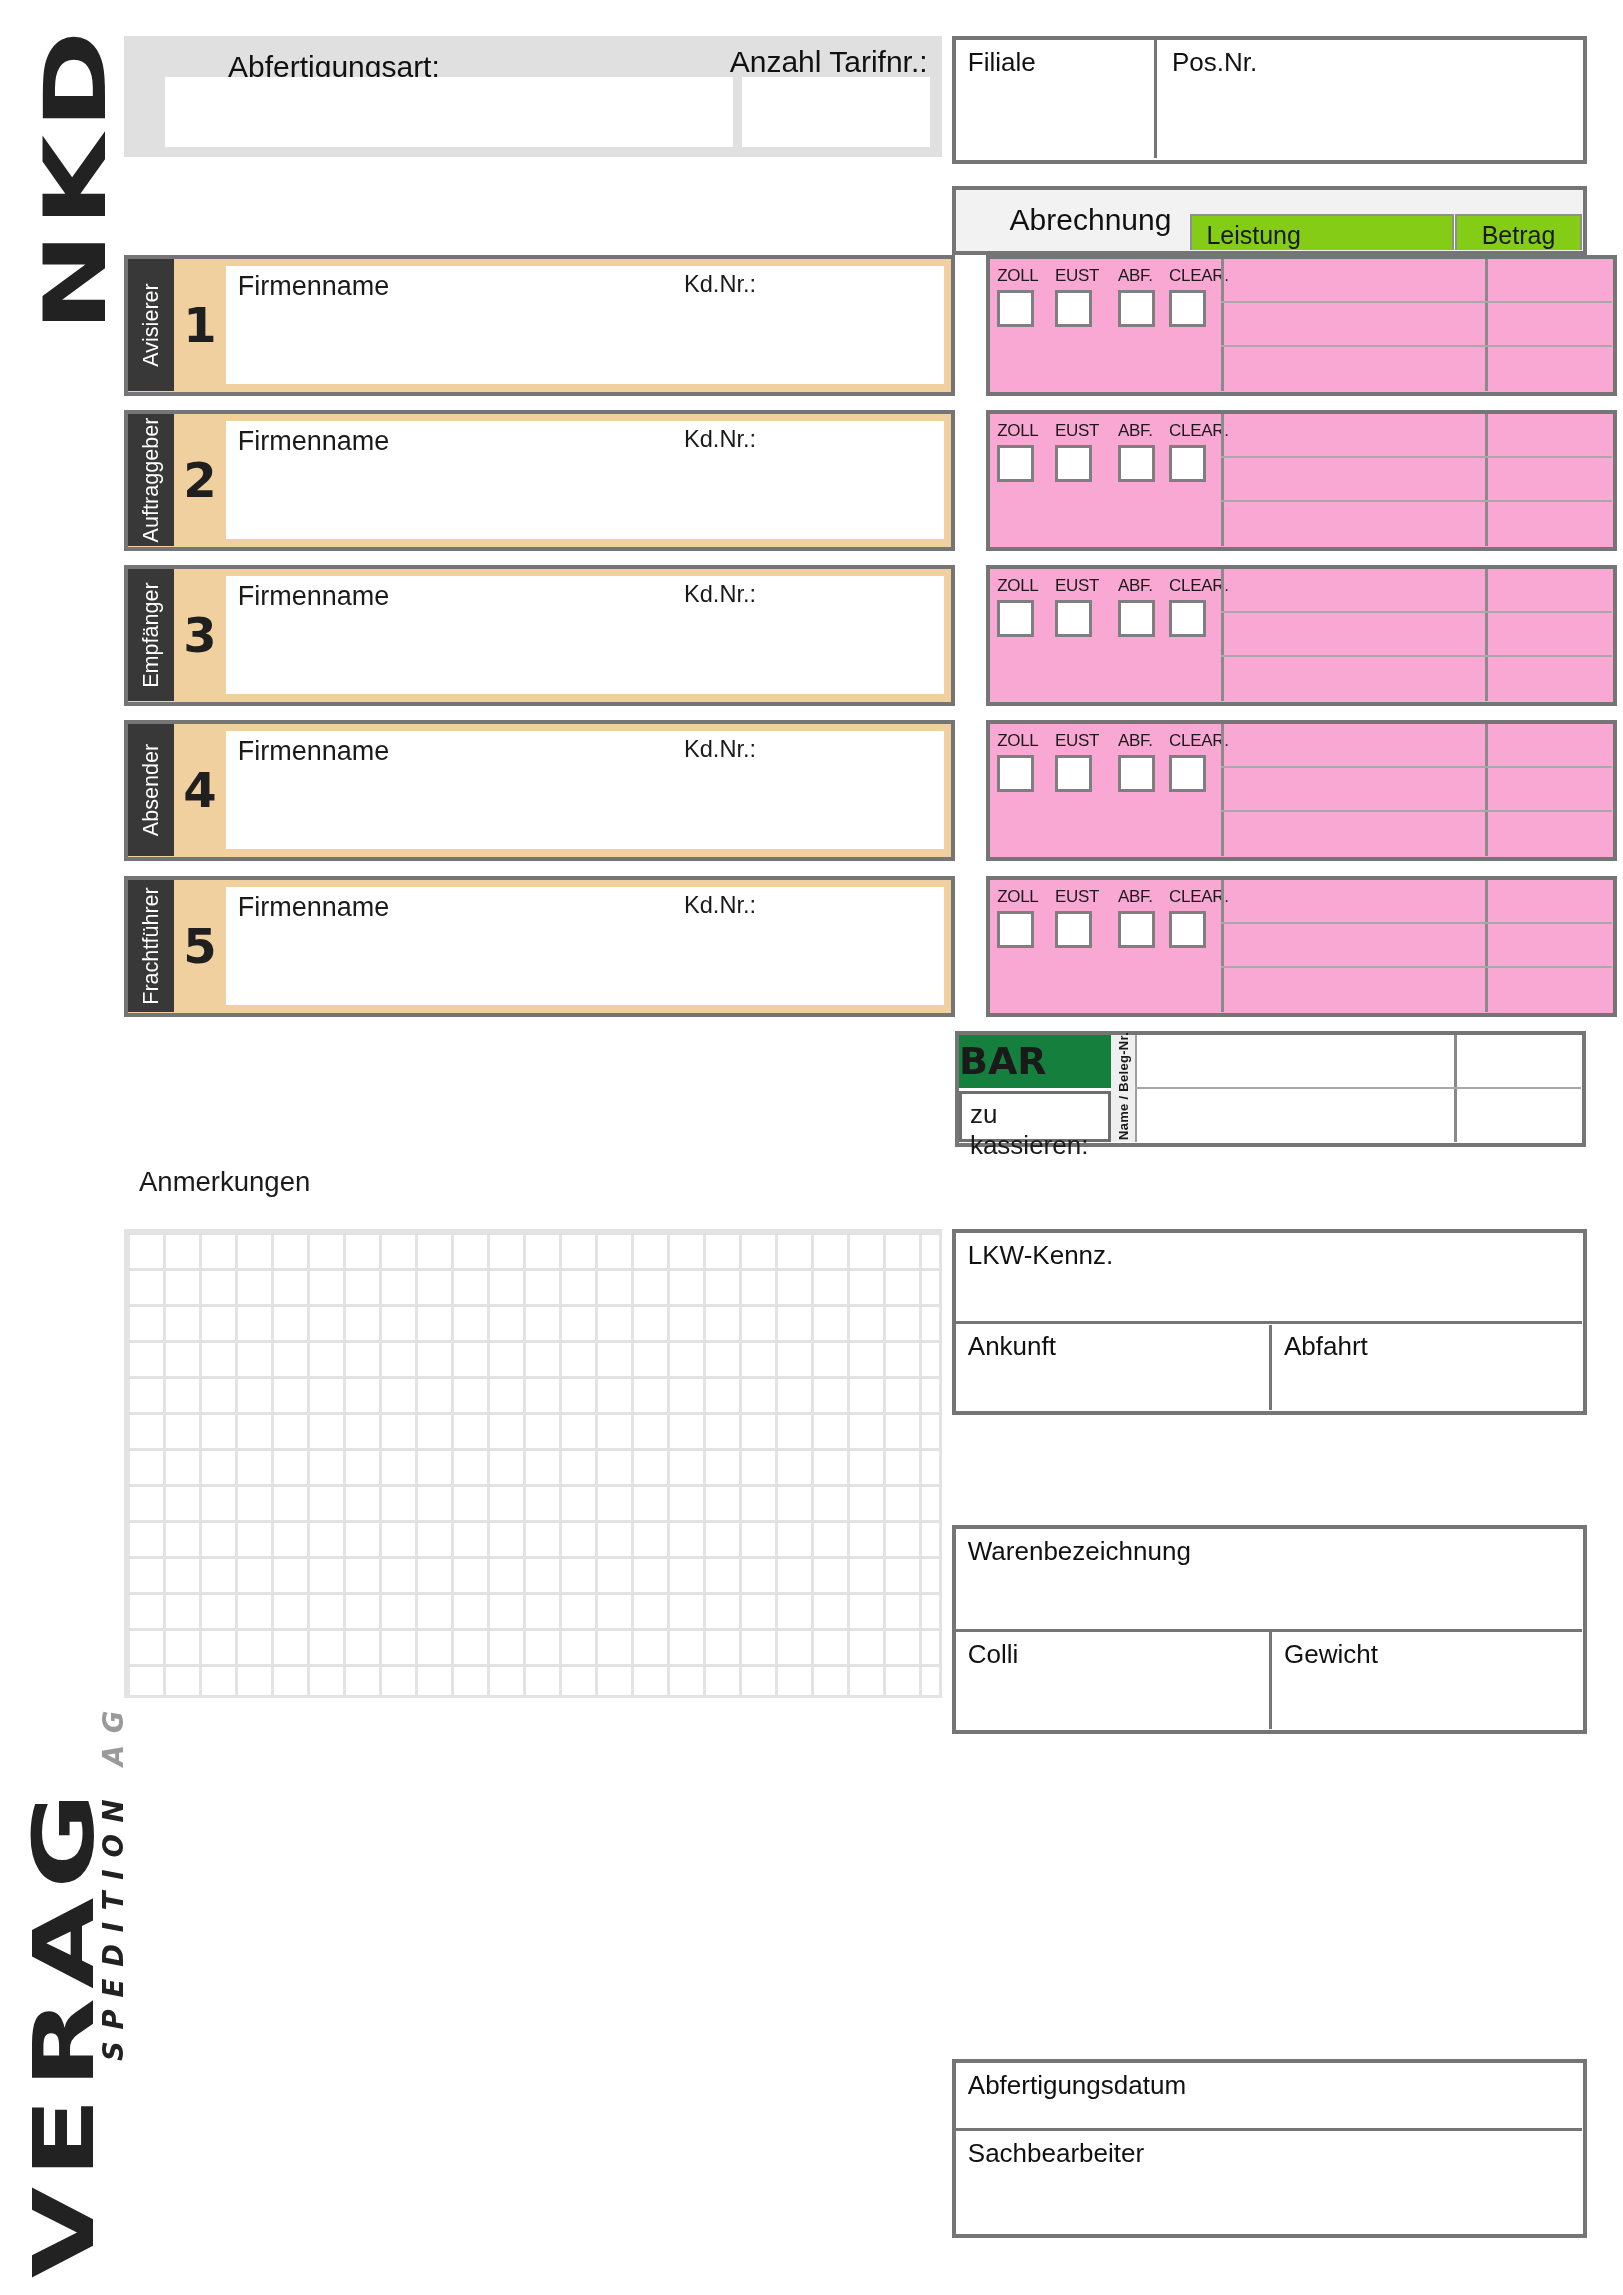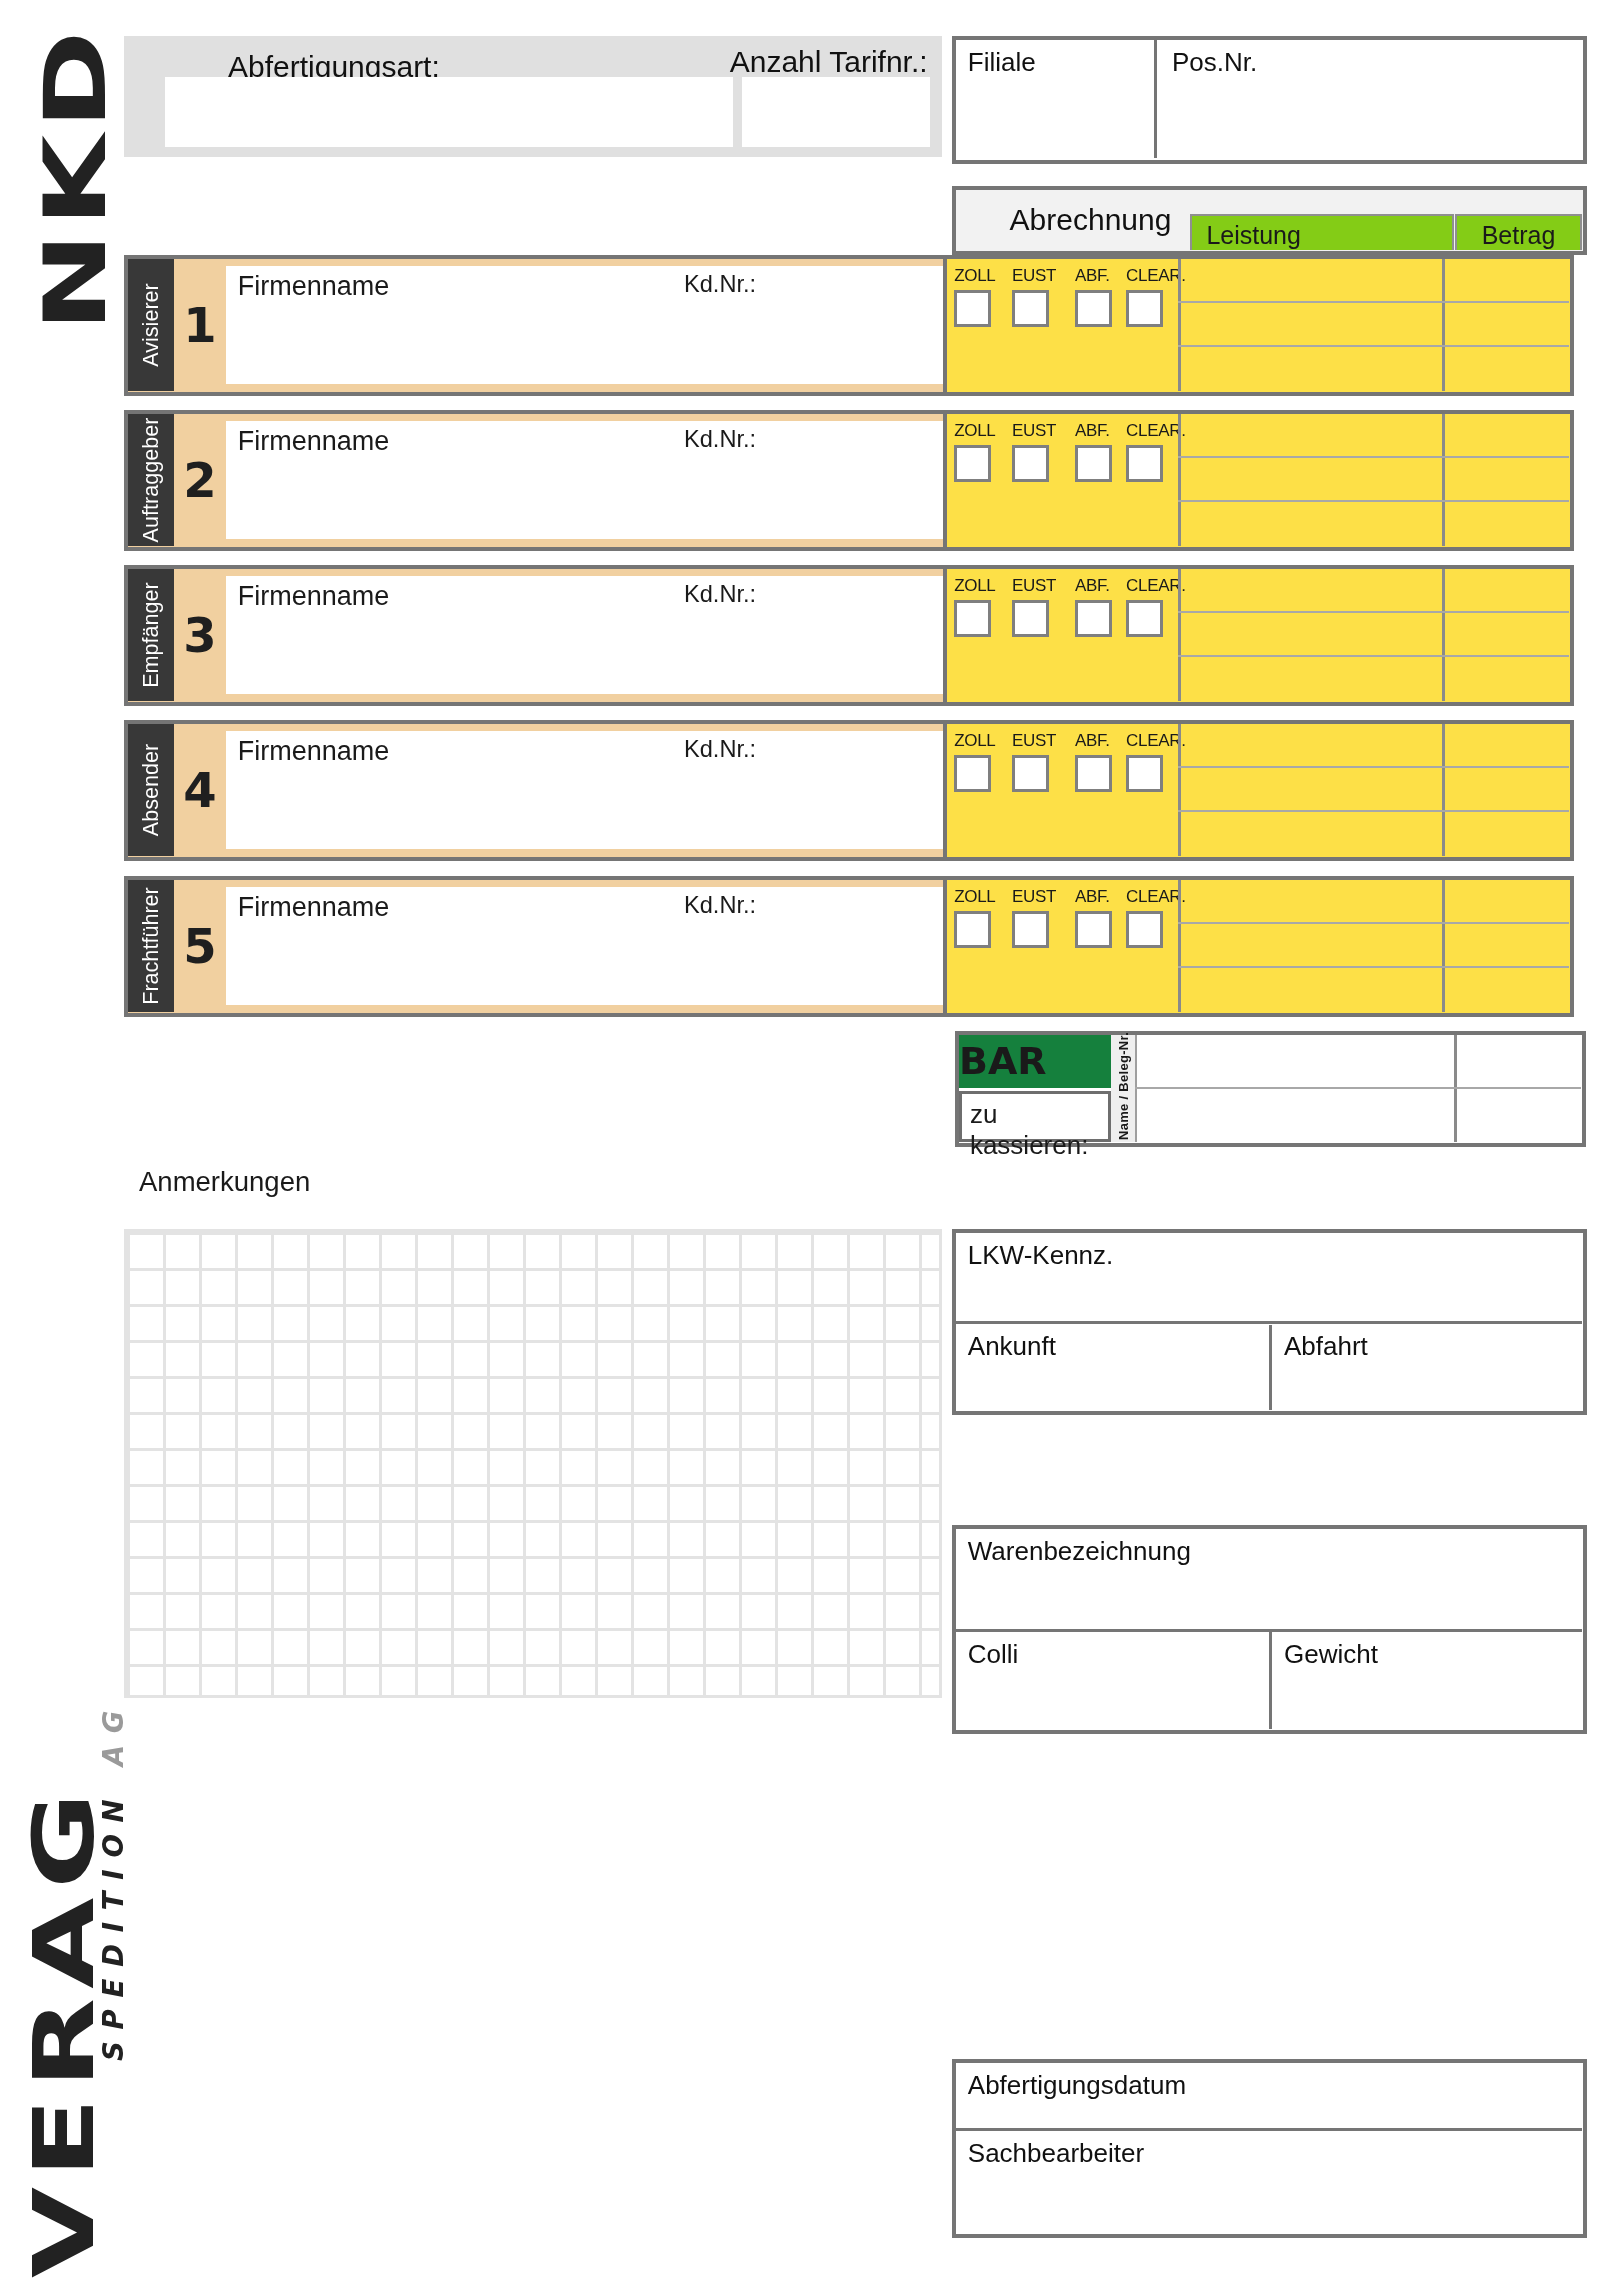--- a/index.html
+++ b/index.html
@@ -45,21 +45,21 @@
   .pl { position:absolute; left:0; top:0; width:831px; height:141px; border:4.6px solid #757575; background:#f1d0a0; }
   .strip { position:absolute; left:0; top:0; width:46px; height:132px; background:#383838; }
   .rolev { left:0; top:132px; width:132px; height:46px; line-height:46px; text-align:center;
            color:#fff; font-size:21.6px; }
   .num { position:absolute; left:46px; top:0; width:52px; height:132px; line-height:132px; text-align:center;
          font-family:"DejaVu Sans", sans-serif; font-weight:900; font-size:48px; color:#1f1f1f; }
   .fbox { position:absolute; left:98px; top:6.5px; width:718px; height:118px; background:#fff; }
   .flab { position:absolute; left:11.8px; top:5.2px; font-size:27px; }
   .klab { position:absolute; left:458px; top:5.2px; font-size:23.6px; }
 
-  .pr { position:absolute; left:819px; top:0; width:631px; height:141px; border:4.6px solid #757575; background:#fde047; }
+  .pr { position:absolute; left:862px; top:0; width:631px; height:141px; border:4.6px solid #757575; background:#f9a8d4; }
   .cbcell { position:absolute; left:0; top:0; width:231px; height:132px; }
   .cbg { position:absolute; top:6.5px; }
   .cbl { font-size:17px; letter-spacing:-0.3px; height:21px; color:#1a1a1a; white-space:nowrap; }
   .cbx { width:37px; height:37px; border:3.9px solid #7f7f7f; background:#fff; margin-top:3.9px; }
   .vl { position:absolute; top:0; width:3.3px; height:132px; background:#8a8a8a; }
   .vl1 { left:231px; } .vl2 { left:495px; }
   .hl { position:absolute; left:231px; width:391px; height:2px; background:#a8a8a8; }
   .hl1 { top:42px; } .hl2 { top:86px; }
   .fill-cell { position:absolute; background:transparent; }
 

